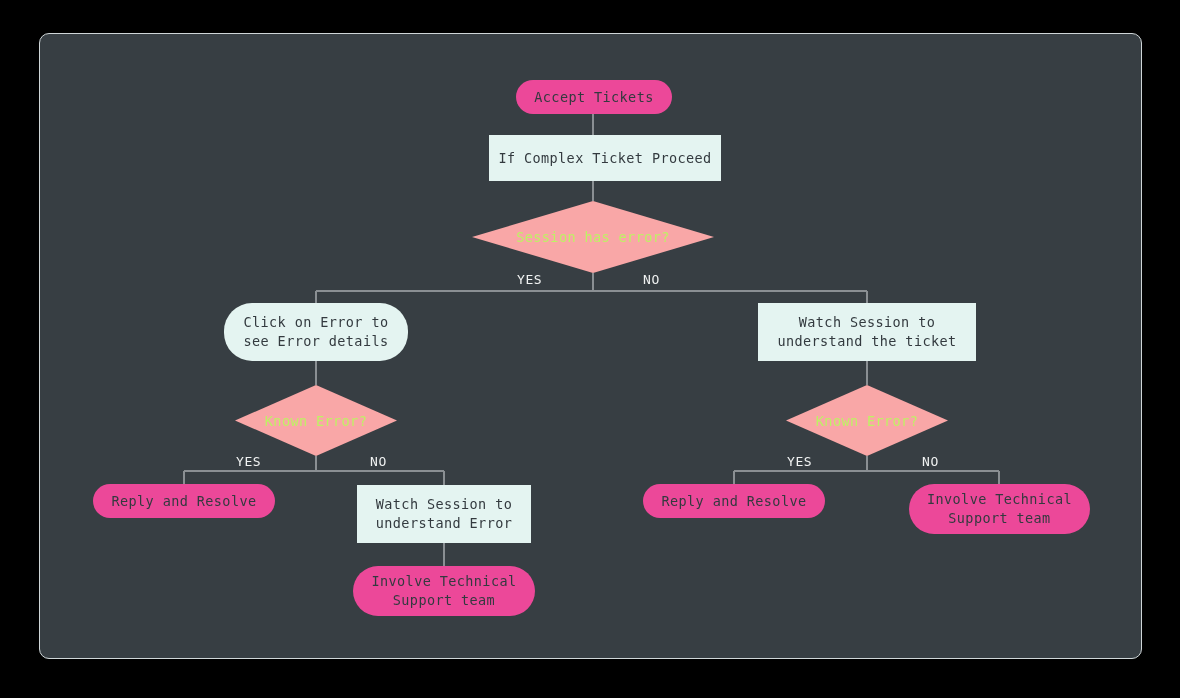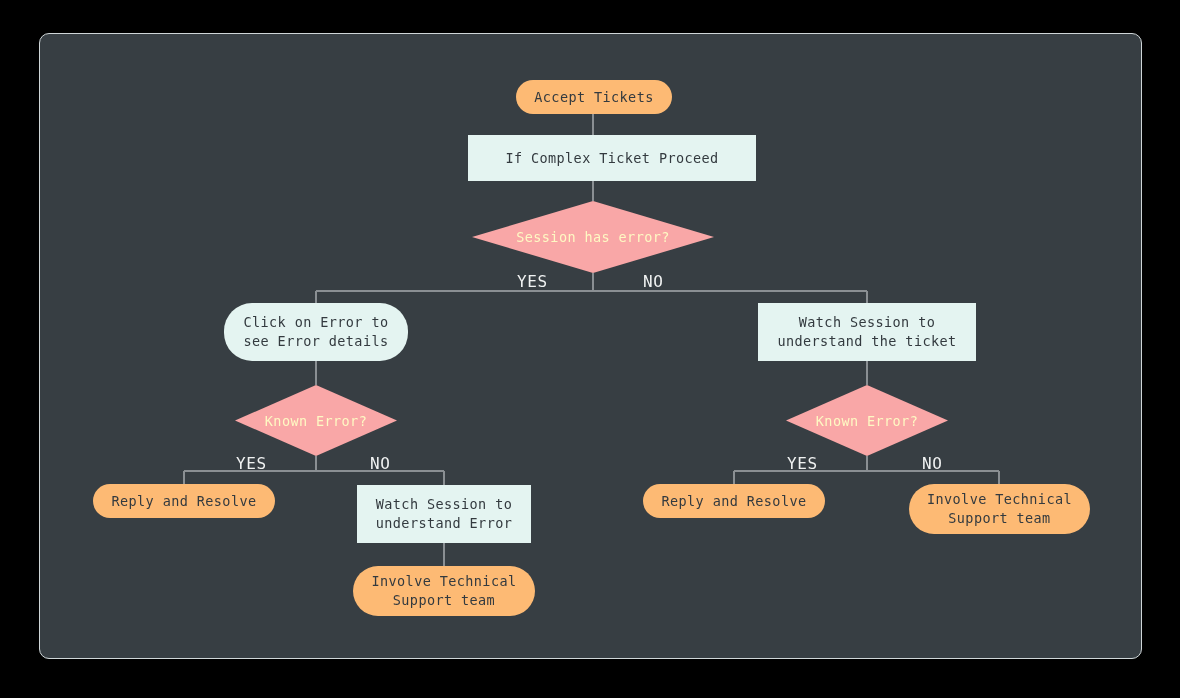--- a/index.html
+++ b/index.html
@@ -46,21 +46,21 @@
     align-items: center;
     justify-content: center;
     text-align: center;
     color: #333a3f;
     font-size: 13.5px;
     line-height: 19px;
     letter-spacing: 0.4px;
     white-space: pre-line;
   }
   .pill {
-    background: #fdba74;
+    background: #ec4899;
     border-radius: 999px;
   }
   .rect {
     background: #E4F4F1;
     border-radius: 0;
   }
   .diamond-wrap {
     position: absolute;
   }
   .diamond-shape {
@@ -72,28 +72,28 @@
   }
   .diamond-label {
     position: absolute;
     left: 0;
     top: 0;
     width: 100%;
     height: 100%;
     display: flex;
     align-items: center;
     justify-content: center;
-    color: #fef9c3;
+    color: #bef264;
     font-size: 13.5px;
     letter-spacing: 0.4px;
   }
   .edge-label {
     position: absolute;
     color: #f0f2f2;
-    font-size: 16px;
+    font-size: 13px;
     letter-spacing: 0.6px;
     white-space: nowrap;
   }
 </style>
 </head>
 <body>
 
 <div id="stage">
   <div id="canvas">
 
@@ -126,21 +126,21 @@
         <path d="M694,437 L959,437"></path>
         <path d="M694,437 L694,450"></path>
         <path d="M959,437 L959,450"></path>
       </g>
     </svg>
 
     <div class="node pill" style="left:476px; top:46px; width:156px; height:34px;">
       <span>Accept Tickets</span>
     </div>
 
-    <div class="node rect" style="left:428px; top:101px; width:288px; height:46px;">
+    <div class="node rect" style="left:449px; top:101px; width:232px; height:46px;">
       <span>If Complex Ticket Proceed</span>
     </div>
 
     <div class="diamond-wrap" style="left:432px; top:167px; width:242px; height:72px;">
       <svg class="diamond-shape" viewBox="0 0 242 72" preserveAspectRatio="none" xmlns="http://www.w3.org/2000/svg">
         <polygon points="121,0 242,36 121,72 0,36" fill="#F9A7A7"></polygon>
       </svg>
       <div class="diamond-label">Session has error?</div>
     </div>
 

